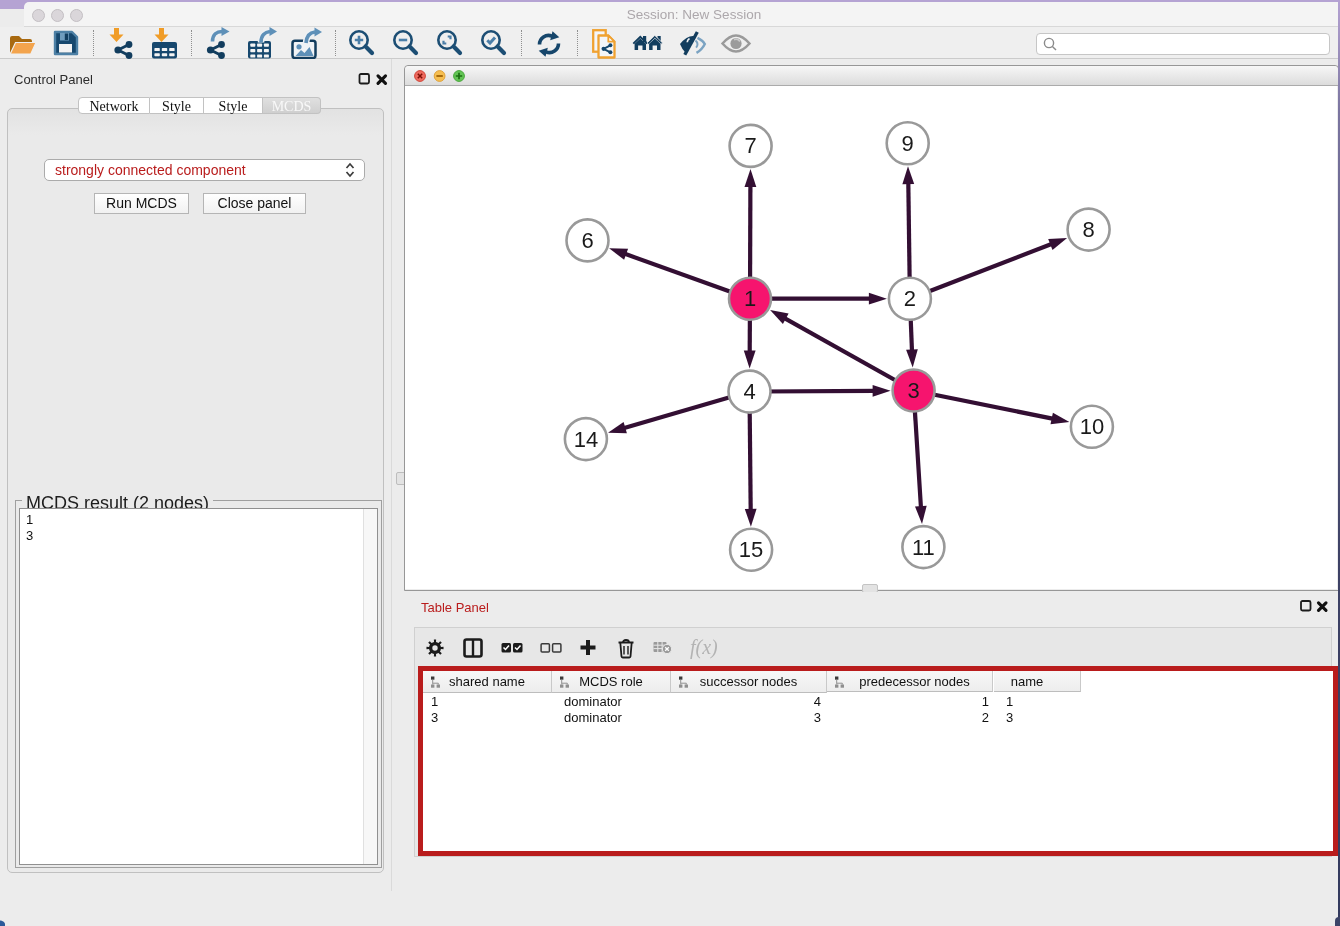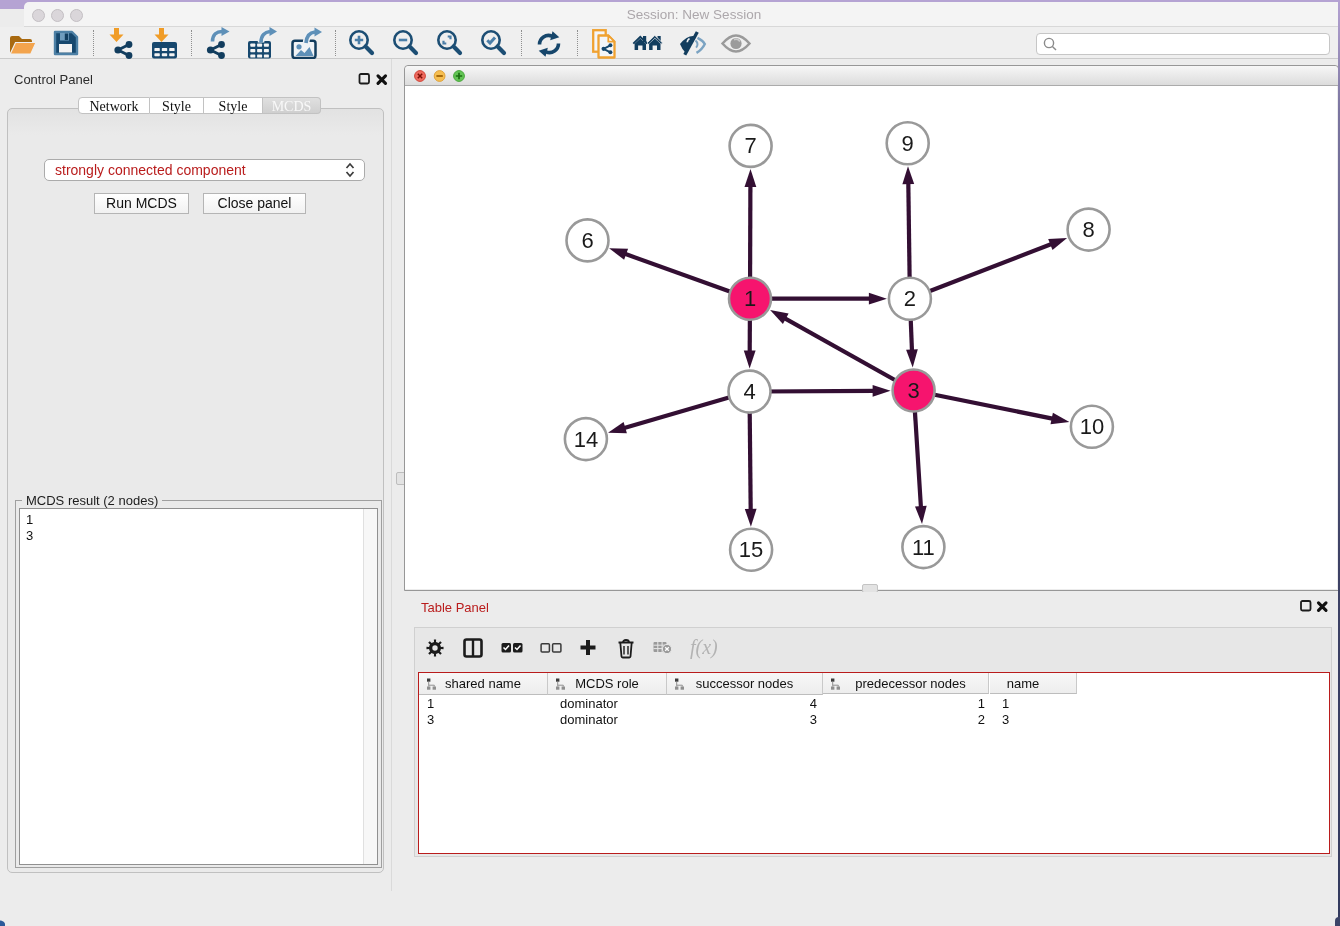--- a/index.html
+++ b/index.html
@@ -20,37 +20,37 @@
 .panelbtns{position:absolute;}
 #cpbox{left:7px;top:49px;width:375px;height:763px;border:1px solid #c0c0c0;border-radius:5px;background:linear-gradient(#e2e2e2,#eaeaea 26px);}
 #tabs{left:78px;top:38px;height:19px;}
 #tabs span{display:block;float:left;height:17px;line-height:17px;box-sizing:border-box;background:#fff;border:1px solid #c2c2c2;border-left:none;font-size:14px;color:#111;text-align:center;font-family:Liberation Serif, serif;}
 #tabs span:first-child{border-left:1px solid #c2c2c2;border-radius:4px 0 0 4px;}
 #tabs span.sel{background:linear-gradient(#e0e0e0,#cfcfcf);color:#f8f8f8;border-radius:0 4px 4px 0;}
 #optlabel{left:8px;top:139px;width:375px;text-align:center;font-size:14px;color:#1c1c1c;}
 #combo{left:44px;top:158px;width:309px;height:20px;background:#fff;border:1px solid #ababab;border-radius:5px;font-size:14px;color:#b91c1c;line-height:20px;padding-left:10px;}
 .btn{position:absolute;top:192px;height:19px;line-height:19px;background:linear-gradient(#ffffff,#f1f1f1);border:1px solid #b5b5b5;border-radius:0;font-size:14px;color:#111;text-align:center;}
 #fieldset{left:15px;top:441px;width:365px;height:366px;border:1px solid #9f9f9f;}
-#legend{position:absolute;left:6px;top:-8px;background:#eaeaea;padding:0 4px;font-size:13px;color:#1c1c1c;}
+#legend{position:absolute;left:6px;top:-8px;background:#eaeaea;padding:0 4px;font-size:18px;color:#1c1c1c;}
 #mcdswhite{position:absolute;left:3px;top:7px;width:357px;height:355px;background:#fff;border:1px solid #909090;}
 #mcdstext{position:absolute;left:6px;top:3px;font-size:13px;line-height:16px;color:#111;}
 #mcdsscroll{position:absolute;right:0;top:0;width:13px;height:100%;background:#f7f7f7;border-left:1px solid #e0e0e0;}
 
 #vhandle{left:396px;top:472px;width:9px;height:11px;background:#e3e3e3;border:1px solid #bdbdbd;border-radius:2px;}
 
 #netwin{left:404px;top:65px;width:933px;height:524px;border:1px solid #979797;border-radius:4px 4px 0 0;}
 #nettitle{position:absolute;left:0;top:0;width:100%;height:19px;background:linear-gradient(#f7f7f7,#dcdcdc);border-bottom:1px solid #ababab;border-radius:4px 4px 0 0;}
 #nettitle .t{position:absolute;width:100%;top:3px;text-align:center;font-size:13px;font-weight:bold;color:#1c1c1c;}
 #canvas{position:absolute;left:0;top:20px;width:932px;height:503px;background:#fff;}
 #hhandle{left:862px;top:584px;width:14px;height:7px;background:#e3e3e3;border:1px solid #c4c4c4;border-radius:2px;}
 
 #tp{left:404px;top:592px;width:936px;height:299px;background:#ececec;}
 #tp-title{position:absolute;left:17px;top:8px;font-size:13px;color:#b91c1c;}
 #tpbox{position:absolute;left:10px;top:35px;width:916px;height:228px;background:#e7e7e7;border:1px solid #d0d0d0;}
-#tbl{position:absolute;left:3px;top:44px;width:910px;height:180px;background:#fff;border:1px solid #b91c1c;}
+#tbl{position:absolute;left:3px;top:38px;width:910px;height:180px;background:#fff;border:5px solid #b91c1c;}
 .hc{position:absolute;top:0;height:21px;background:linear-gradient(#f7f7f7,#ededed);border-right:1px solid #c9c9c9;border-bottom:1px solid #bdbdbd;font-size:13px;color:#111;text-align:center;line-height:21px;}
 .hic{position:absolute;left:7px;top:5px;}
 .cell{position:absolute;font-size:13px;color:#111;height:16px;line-height:16px;}
 
 #btabs{position:absolute;left:290px;top:274px;height:20px;}
 #btabs span{display:block;float:left;height:18px;line-height:18px;box-sizing:border-box;background:#fff;border:1px solid #b9b9b9;border-left:none;font-size:13px;color:#111;text-align:center;}
 
 #sb{left:0;top:891px;width:1340px;height:35px;background:#ececec;border-top:1px solid #d2d2d2;margin-top:40px;}
 #listbtn{position:absolute;left:10px;top:7px;width:26px;height:19px;background:#fdfdfd;border:1px solid #b2b2b2;border-radius:2px;}
 #membtn{position:absolute;left:1254px;top:5px;width:74px;height:22px;background:#fdfdfd;border:1px solid #a5a5a5;font-size:12px;color:#111;}

